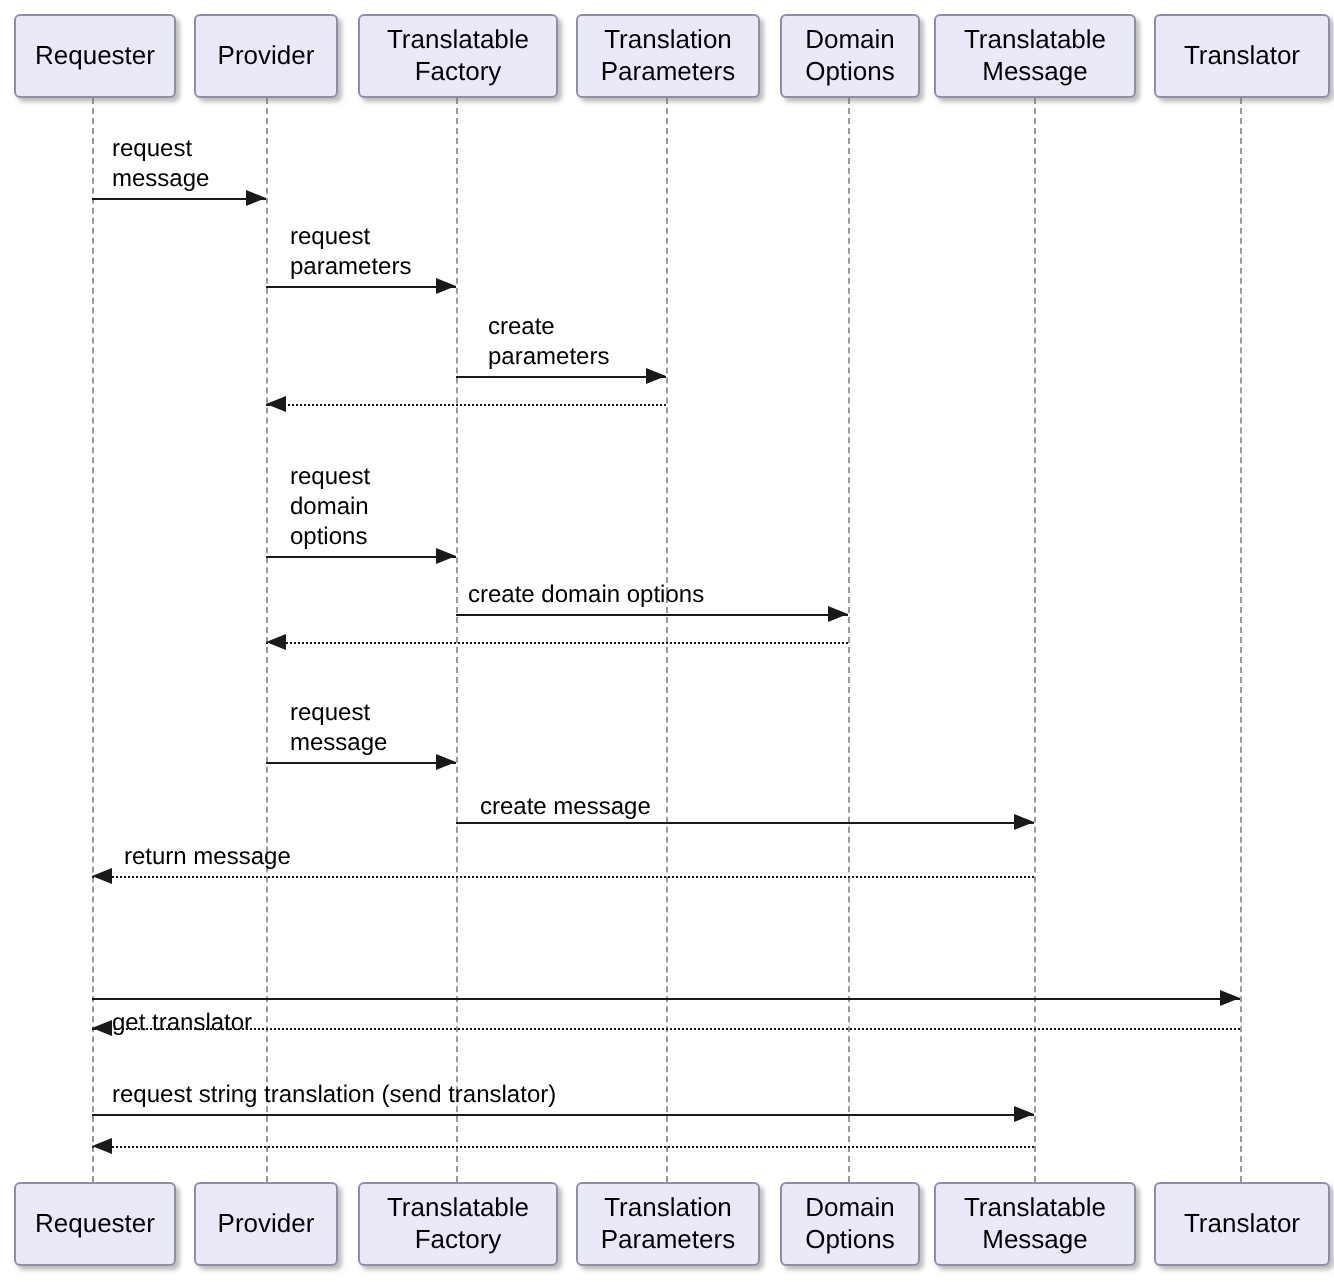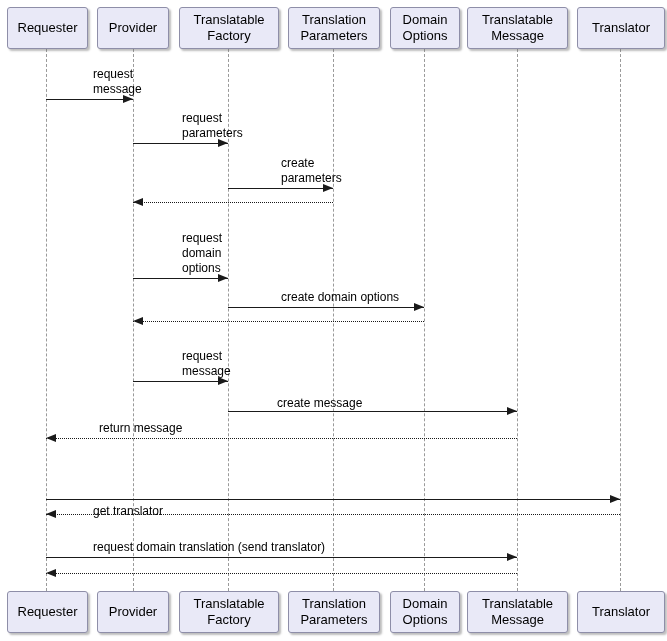--- a/index.html
+++ b/index.html
@@ -47,21 +47,20 @@
     border-top:4.5px solid transparent;
     border-bottom:4.5px solid transparent;
     border-right:10px solid #1a1a1a;
   }
   .mlabel{
     position:absolute;
     font-size:12px;
     line-height:15px;
     color:#000000;
     white-space:pre-line;
-    margin-left:37px;
   }
 </style>
 </head>
 <body>
 
 <div class="diagram">
 
   <div class="lifeline" style="left:46px;top:49px;height:542px"></div>
   <div class="lifeline" style="left:133px;top:49px;height:542px"></div>
   <div class="lifeline" style="left:228px;top:49px;height:542px"></div>
@@ -152,21 +151,21 @@
     <div class="mline solid" style="left:133px;top:278px;width:95px"></div>
     <div class="head right" style="left:218px;top:274px"></div>
     <div class="mlabel" style="left:145px;top:231px">request
 domain
 options</div>
   </div>
 
   <div>
     <div class="mline solid" style="left:228px;top:307px;width:196px"></div>
     <div class="head right" style="left:414px;top:303px"></div>
-    <div class="mlabel" style="left:244px;top:290px">create domain options</div>
+    <div class="mlabel" style="left:234px;top:290px">create domain options</div>
   </div>
 
   <div>
     <div class="mline dotted" style="left:133px;top:321px;width:291px"></div>
     <div class="head left" style="left:133px;top:317px"></div>
   </div>
 
   <div>
     <div class="mline solid" style="left:133px;top:381px;width:95px"></div>
     <div class="head right" style="left:218px;top:377px"></div>
@@ -193,21 +192,21 @@
   </div>
 
   <div>
     <div class="mline dotted" style="left:46px;top:514px;width:574px"></div>
     <div class="head left" style="left:46px;top:510px"></div>
   </div>
 
   <div>
     <div class="mline solid" style="left:46px;top:557px;width:471px"></div>
     <div class="head right" style="left:507px;top:553px"></div>
-    <div class="mlabel" style="left:56px;top:540px">request domain translation (send translator)</div>
+    <div class="mlabel" style="left:56px;top:540px">request string translation (send translator)</div>
   </div>
 
   <div>
     <div class="mline dotted" style="left:46px;top:573px;width:471px"></div>
     <div class="head left" style="left:46px;top:569px"></div>
   </div>
 
 </div>
 
 </body></html>

